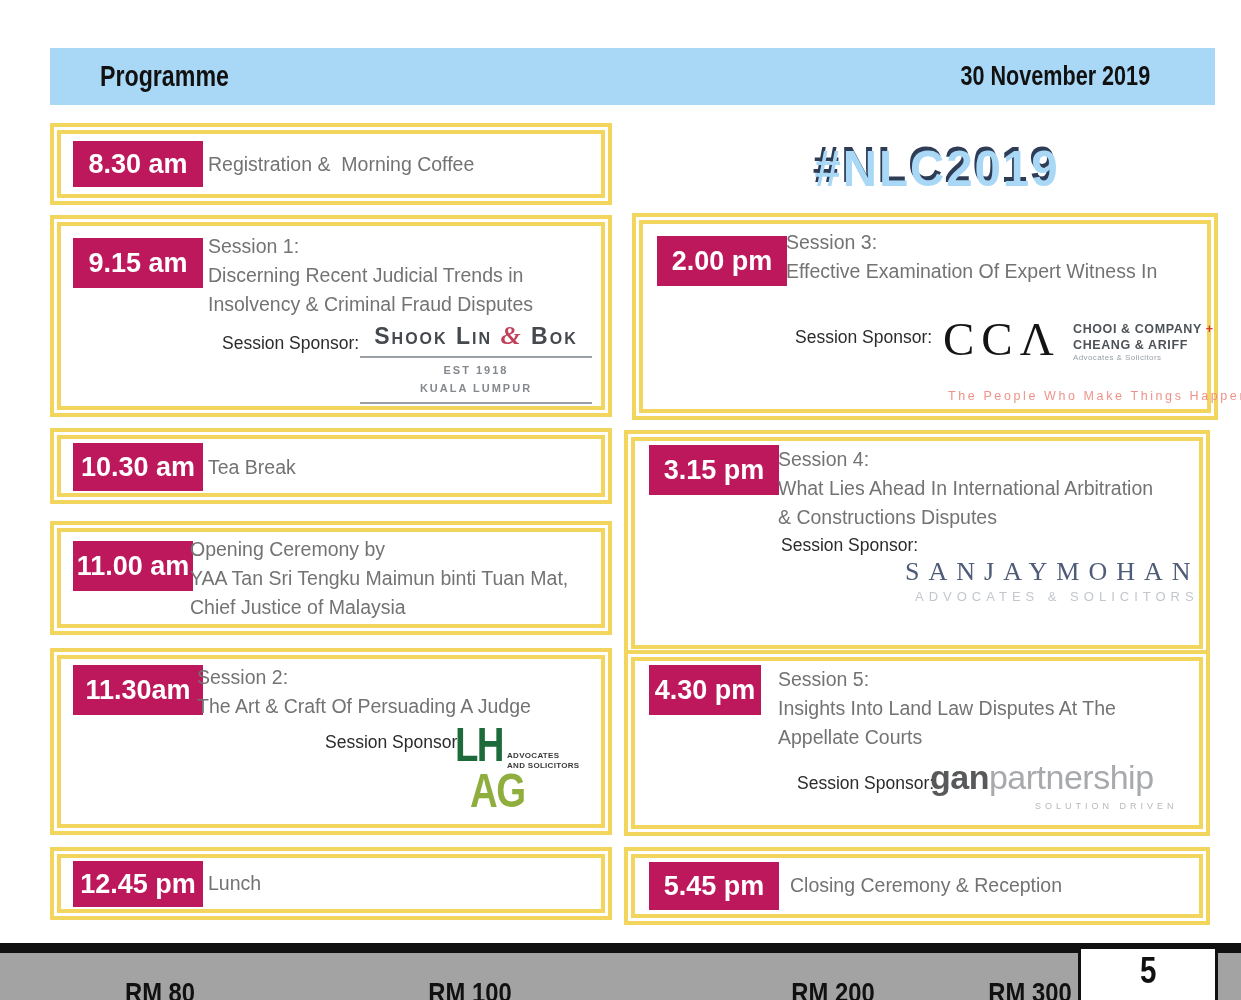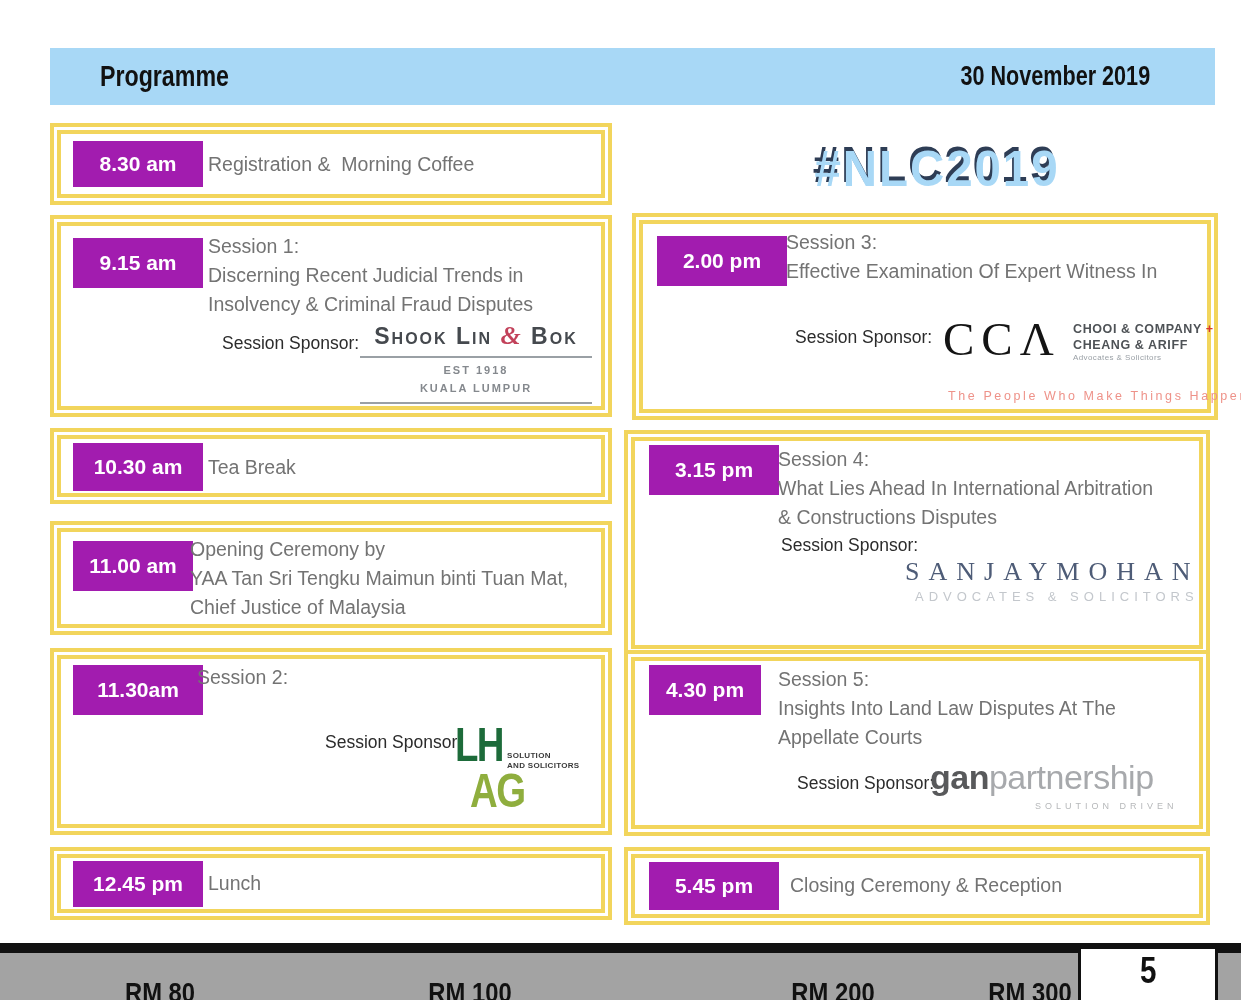--- a/index.html
+++ b/index.html
@@ -21,21 +21,21 @@
   .hashtag {
     position:absolute; left:937px; top:140px; transform:translateX(-50%) scaleX(0.95);
     font-size:50px; font-weight:800; letter-spacing:2px; color:#a8d8f6;
     text-shadow:-2px -4px 0 #2e3d55;
   }
   
   .box {
     position:absolute; background:#fff; border:11px double #f2d55c;
   }
   .badge {
-    position:absolute; background:#a21caf; color:#fff; font-weight:700; font-size:21px;
+    position:absolute; background:#be185d; color:#fff; font-weight:700; font-size:27px;
     display:flex; align-items:center; justify-content:center;
   }
   .title { position:absolute; font-weight:400; font-size:19.5px; line-height:1.48; color:#737373; }
   .vcenter { display:flex; align-items:center; top:0; bottom:0; }
   .sponsor-label { position:absolute; font-size:17.5px; color:#2b2b2b; }
   
   .slb { position:absolute; width:232px; text-align:center; }
   .slb-name { font-variant:small-caps; font-weight:600; font-size:23px; letter-spacing:2px; color:#45494e; white-space:nowrap; }
   .slb-amp { font-family:"Liberation Serif", serif; font-style:italic; font-size:26px; color:#c2415a; font-weight:700; }
   .slb-rule { border-top:2px solid #9aa0a5; margin:5px 0 4px; }
@@ -121,26 +121,27 @@
       <span>Opening Ceremony by</span><br>
       <span>YAA Tan Sri Tengku Maimun binti Tuan Mat,</span><br>
       <span>Chief Justice of Malaysia</span>
     </div>
   </div>
 
   <div class="box" style="left:50px;top:648px;width:562px;height:187px;">
     <div class="badge" style="left:12px;top:6px;width:130px;height:50px;">11.30am</div>
     <div class="title" style="left:136px;top:4px;">
       <span>Session 2:</span><br>
+      <span>The Art &amp; Craft Of Persuading A Judge</span>
     </div>
     <div class="sponsor-label" style="left:264px;top:73px;">Session Sponsor:</div>
     <div>
       <div class="lhag-top" style="left:394px;top:58px;">LH</div>
       <div class="lhag-tag" style="left:446px;top:92px;">
-        <span>SOLUTION</span><br>
+        <span>ADVOCATES</span><br>
         <span>AND SOLICITORS</span>
       </div>
       <div class="lhag-bottom" style="left:409px;top:104px;">AG</div>
     </div>
   </div>
 
   <div class="box" style="left:50px;top:847px;width:562px;height:73px;">
     <div class="badge" style="left:12px;top:3px;width:130px;height:46px;">12.45 pm</div>
     <div class="title" style="left:147px;top:11px;">Lunch</div>
   </div>

